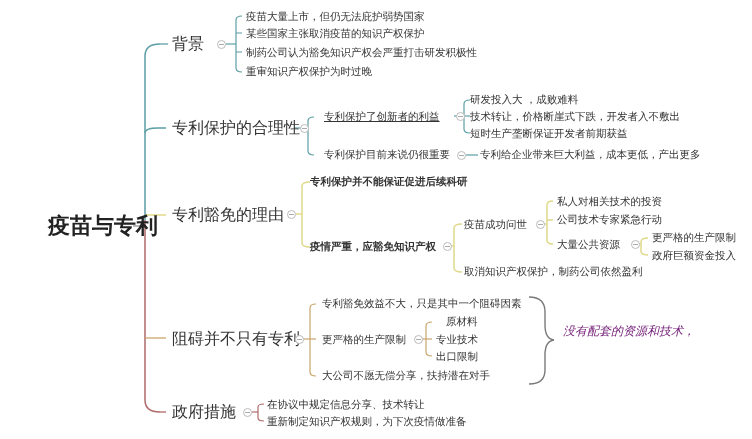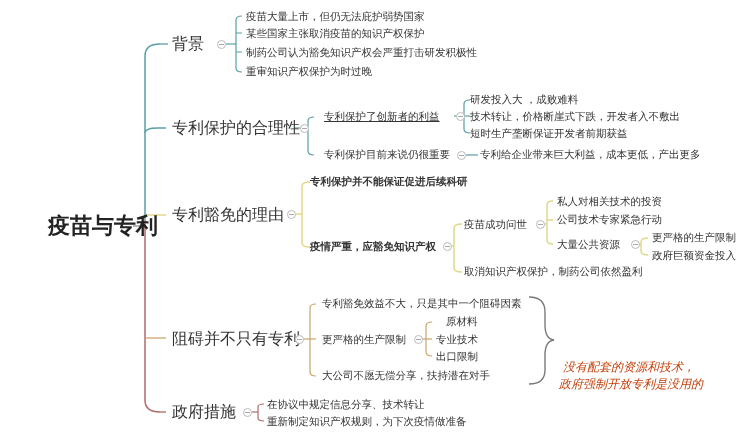--- a/index.html
+++ b/index.html
@@ -4,21 +4,21 @@
 <style>
   html, body { margin:0; padding:0; background:#ffffff; }
   body { width:752px; height:439px; position:relative; overflow:hidden;
          font-family:"DejaVu Sans","Liberation Sans",sans-serif; color:#333; }
   svg.lines { position:absolute; left:0; top:0; width:752px; height:439px; }
   .t { position:absolute; white-space:nowrap; line-height:1; }
   .root { font-size:22px; font-weight:bold; color:#222; }
   .l1 { font-size:16px; color:#333; }
   .l2 { font-size:10.5px; color:#333; }
   .l3 { font-size:10.5px; color:#333; }
-  .note { font-size:12px; color:#c2410c; font-style:italic; line-height:17px;margin-top:36px; }
+  .note { font-size:12px; color:#701a75; font-style:italic; line-height:17px; }
   .toggle { position:absolute; width:7px; height:7px; border:1px solid #bbb; border-radius:50%;
             background:#fff; }
   .toggle::after { content:""; position:absolute; left:1px; top:3px; width:5px; height:1px; background:#aaa; }
 </style>
 </head>
 <body>
 
 <svg class="lines" viewBox="0 0 752 439" fill="none">
 
   <path d="M133 226 H145" stroke="#888" stroke-width="1.2"></path>
@@ -111,19 +111,18 @@
 <span class="toggle" style="left:295px;top:335px;"></span>
 <div class="t l2" style="left:322px;top:298px;">专利豁免效益不大，只是其中一个阻碍因素</div>
 <div class="t l2" style="left:322px;top:334px;">更严格的生产限制</div>
 <span class="toggle" style="left:414px;top:335px;"></span>
 <div class="t l3" style="left:436px;top:316px;margin-left:10px;">原材料</div>
 <div class="t l3" style="left:436px;top:334px;">专业技术</div>
 <div class="t l3" style="left:436px;top:351px;">出口限制</div>
 <div class="t l2" style="left:322px;top:370px;">大公司不愿无偿分享，扶持潜在对手</div>
 <div class="note" style="position:absolute;left:563px;top:323px;">
   <div>没有配套的资源和技术，</div>
-  <div style="margin-left:-4px;">政府强制开放专利是没用的</div>
 </div>
 
 <div class="t l1" style="left:172px;top:404px;">政府措施</div>
 <span class="toggle" style="left:243px;top:408px;"></span>
 <div class="t l2" style="left:267px;top:399px;">在协议中规定信息分享、技术转让</div>
 <div class="t l2" style="left:267px;top:416px;">重新制定知识产权规则，为下次疫情做准备</div>
 
 </body></html>

